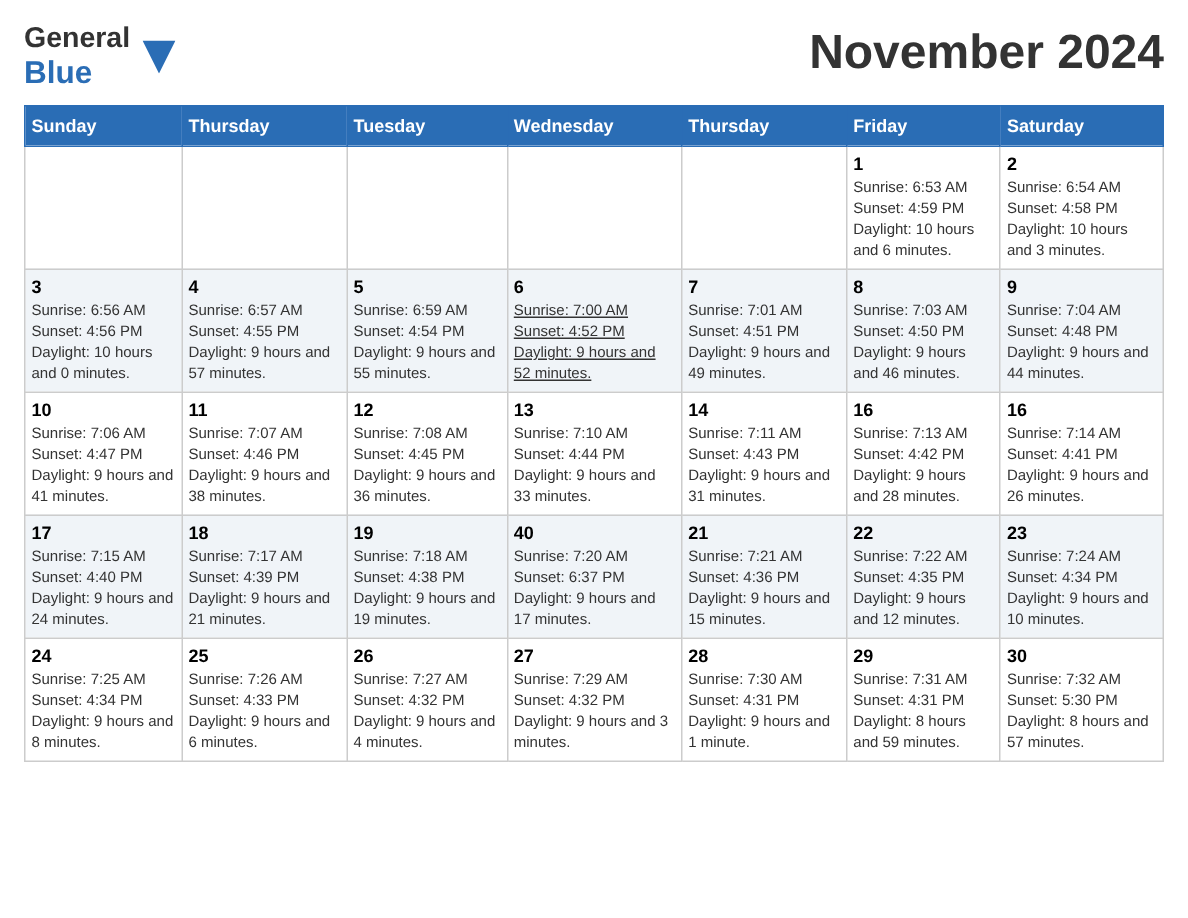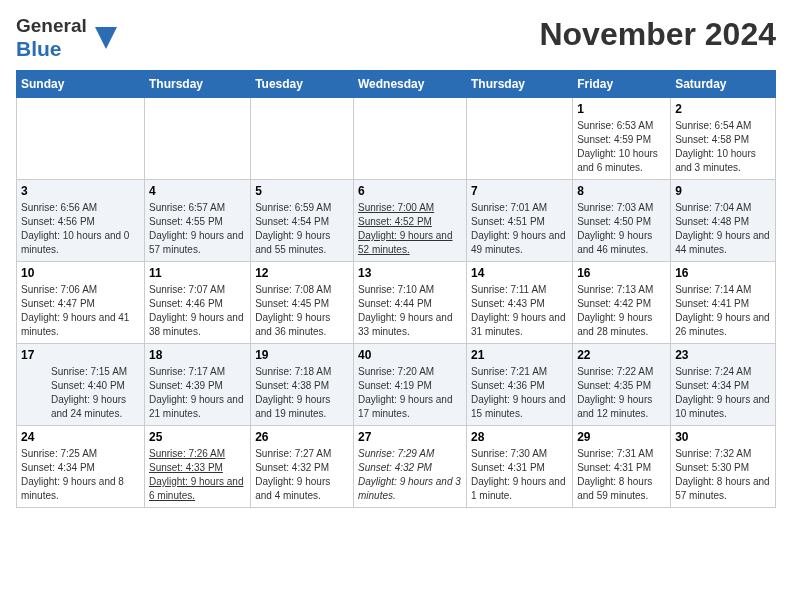--- a/index.html
+++ b/index.html
@@ -210,40 +210,40 @@
         <td>
           <div class="day-number">16</div>
           <div class="day-info" style="white-space: pre-line;">Sunrise: 7:14 AM
 Sunset: 4:41 PM
 Daylight: 9 hours and 26 minutes.</div>
         </td>
       </tr>
       <tr>
         <td>
           <div class="day-number">17</div>
-          <div class="day-info" style="white-space: pre-line; margin-left: 30px;">Sunrise: 7:15 AM
+          <div class="day-info" style="white-space: pre-line;">Sunrise: 7:15 AM
 Sunset: 4:40 PM
 Daylight: 9 hours and 24 minutes.</div>
         </td>
         <td>
           <div class="day-number">18</div>
           <div class="day-info" style="white-space: pre-line;">Sunrise: 7:17 AM
 Sunset: 4:39 PM
 Daylight: 9 hours and 21 minutes.</div>
         </td>
         <td>
           <div class="day-number">19</div>
           <div class="day-info" style="white-space: pre-line;">Sunrise: 7:18 AM
 Sunset: 4:38 PM
 Daylight: 9 hours and 19 minutes.</div>
         </td>
         <td>
           <div class="day-number">40</div>
           <div class="day-info" style="white-space: pre-line;">Sunrise: 7:20 AM
-Sunset: 4:19 PM
+Sunset: 6:37 PM
 Daylight: 9 hours and 17 minutes.</div>
         </td>
         <td>
           <div class="day-number">21</div>
           <div class="day-info" style="white-space: pre-line;">Sunrise: 7:21 AM
 Sunset: 4:36 PM
 Daylight: 9 hours and 15 minutes.</div>
         </td>
         <td>
           <div class="day-number">22</div>
@@ -260,33 +260,33 @@
       </tr>
       <tr>
         <td>
           <div class="day-number">24</div>
           <div class="day-info" style="white-space: pre-line;">Sunrise: 7:25 AM
 Sunset: 4:34 PM
 Daylight: 9 hours and 8 minutes.</div>
         </td>
         <td>
           <div class="day-number">25</div>
-          <div class="day-info" style="white-space: pre-line; text-decoration: underline;">Sunrise: 7:26 AM
+          <div class="day-info" style="white-space: pre-line;">Sunrise: 7:26 AM
 Sunset: 4:33 PM
 Daylight: 9 hours and 6 minutes.</div>
         </td>
         <td>
           <div class="day-number">26</div>
           <div class="day-info" style="white-space: pre-line;">Sunrise: 7:27 AM
 Sunset: 4:32 PM
 Daylight: 9 hours and 4 minutes.</div>
         </td>
         <td>
           <div class="day-number">27</div>
-          <div class="day-info" style="white-space: pre-line; font-style: italic;">Sunrise: 7:29 AM
+          <div class="day-info" style="white-space: pre-line;">Sunrise: 7:29 AM
 Sunset: 4:32 PM
 Daylight: 9 hours and 3 minutes.</div>
         </td>
         <td>
           <div class="day-number">28</div>
           <div class="day-info" style="white-space: pre-line;">Sunrise: 7:30 AM
 Sunset: 4:31 PM
 Daylight: 9 hours and 1 minute.</div>
         </td>
         <td>

